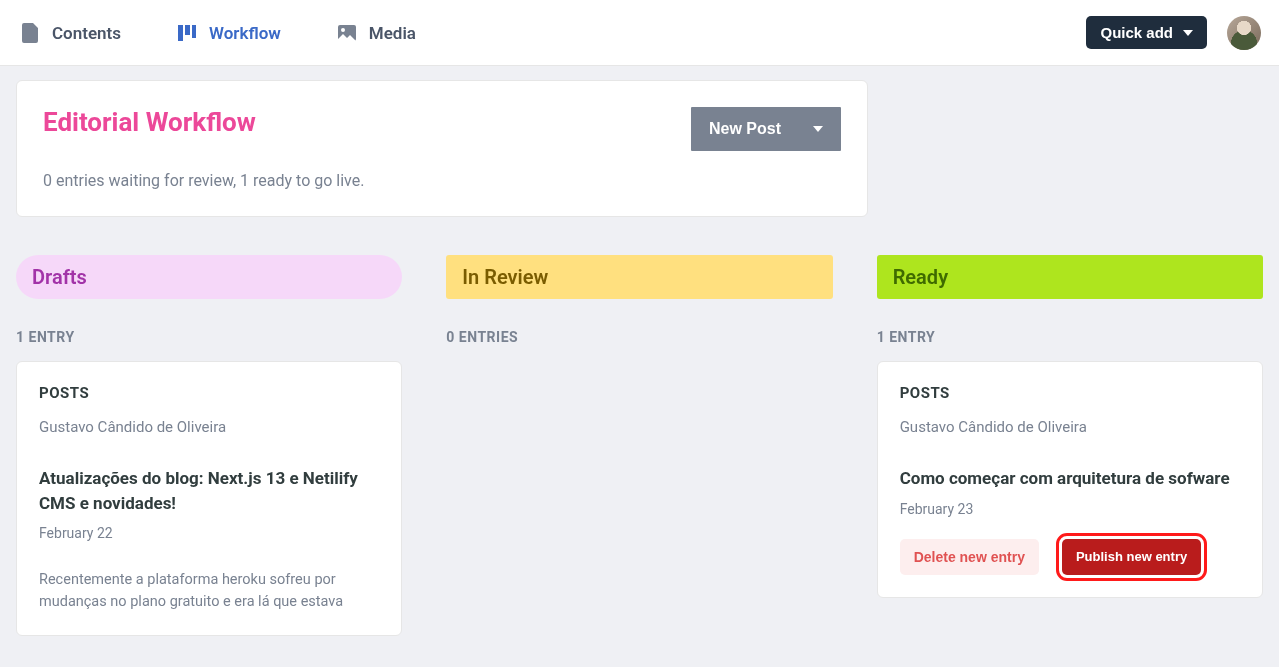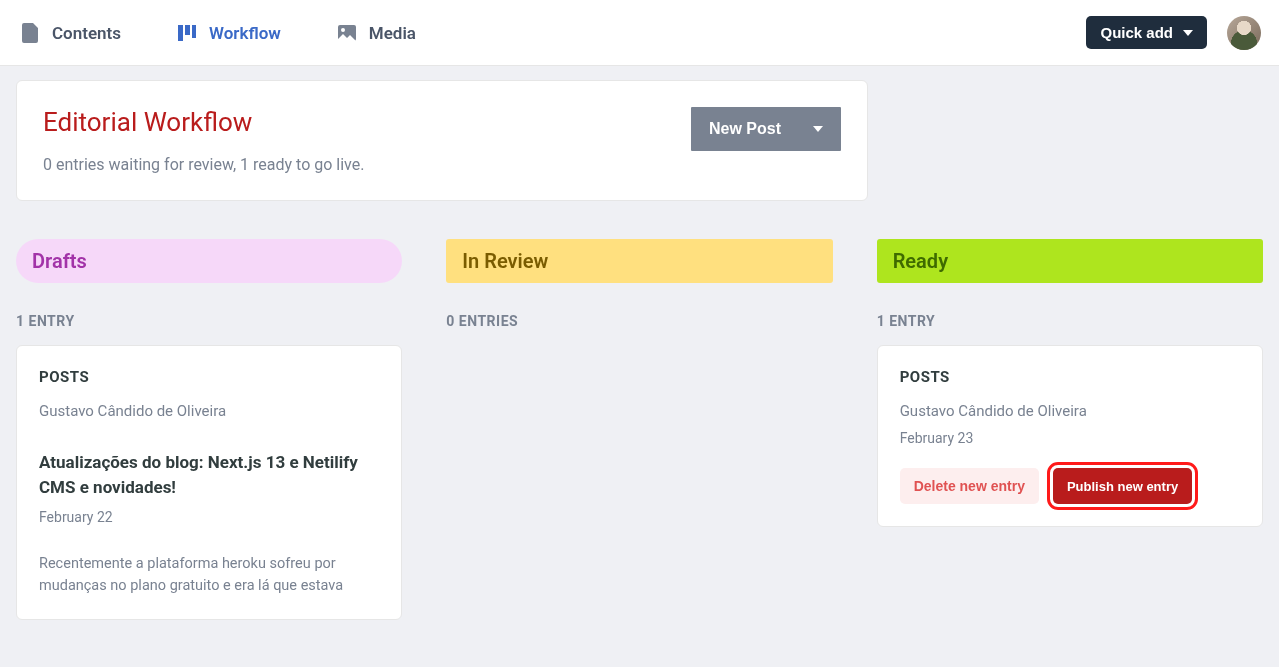--- a/index.html
+++ b/index.html
@@ -12,41 +12,41 @@
     .nav-item svg { width: 24px; height: 24px; }
     .topbar-spacer { flex: 1; }
     .quick-add-btn { background: #1f2d3d; color: #fff; border: none; border-radius: 5px; padding: 8px 14px; font-size: 15px; font-weight: 600; display: flex; align-items: center; gap: 10px; cursor: pointer; text-align: right; }
     .quick-add-btn .caret { width: 0; height: 0; border-left: 5px solid transparent; border-right: 5px solid transparent; border-top: 6px solid #fff; }
     .avatar { width: 34px; height: 34px; border-radius: 50%; background: linear-gradient(135deg,#b8a89a 0%,#7a6a5a 100%); margin-left: 20px; overflow: hidden; position: relative; }
     .avatar::after { content:""; position:absolute; inset:0; background: radial-gradient(circle at 50% 35%, #e8d9c8 25%, transparent 26%), radial-gradient(circle at 50% 80%, #4a5a3a 40%, transparent 41%); }
     
     .main { padding: 14px 16px; }
     
     .workflow-header { background: #fff; border: 1px solid #e6e6e6; border-radius: 6px; padding: 26px 26px 26px 26px; display: flex; justify-content: space-between; align-items: flex-start; width: 852px; }
-    .workflow-header h1 { font-size: 26px; font-weight: 400; color: #b91c1c; margin-bottom: 18px; }
+    .workflow-header h1 { font-size: 26px; font-weight: 700; color: #ec4899; margin-bottom: 34px; }
     .workflow-header p { font-size: 16px; color: #798291; }
     .new-post-btn { background: #798291; color: #fff; border: none; border-radius: 1px; padding: 0 18px; height: 44px; font-size: 16px; font-weight: 600; display: flex; align-items: center; gap: 24px; cursor: pointer; min-width: 150px; justify-content: space-between; }
     .new-post-btn .caret { width: 0; height: 0; border-left: 5px solid transparent; border-right: 5px solid transparent; border-top: 6px solid #fff; }
     
     .columns { display: flex; gap: 44px; margin-top: 38px; }
     .column { flex: 1; max-width: 400px; }
     .col-header { font-size: 20px; font-weight: 600; padding: 10px 16px; border-radius: 3px; margin-bottom: 30px; }
     .col-drafts { background: #f6d8f9; color: #a233a8; border-radius: 22px; }
     .col-review { background: #ffe07f; color: #7a5c00; }
     .col-ready { background: #aee51e; color: #3f6b00; }
     
     .col-count { color: #798291; font-weight: 700; font-size: 14px; letter-spacing: 0.5px; margin-bottom: 16px; }
     
     .card { background: #fff; border: 1px solid #e6e6e6; border-radius: 6px; padding: 22px 22px; }
     .card-collection { font-weight: 700; font-size: 15px; color: #313d3e; letter-spacing: 0.5px; }
     .card-author { font-size: 15px; color: #798291; font-weight: 400; margin-top: 16px; }
     .card-title { font-size: 17px; font-weight: 700; color: #313d3e; margin-top: 30px; line-height: 1.45; }
     .card-date { font-size: 14px; color: #798291; margin-top: 10px; }
     .card-body { font-size: 14.5px; color: #798291; margin-top: 28px; line-height: 1.5; }
-    .card-actions { display: flex; gap: 14px; margin-top: 22px; }
+    .card-actions { display: flex; gap: 23px; margin-top: 22px; }
     .btn-delete { background: #fdeeee; color: #e05252; border: none; border-radius: 5px; padding: 10px 14px; font-size: 14px; font-weight: 600; cursor: pointer; }
     .btn-publish { background: #b91c1c; color: #fff; border: none; border-radius: 5px; padding: 6px 14px; font-size: 13px; font-weight: 600; cursor: pointer; outline: 3px solid #ff1a1a; outline-offset: 3px; }
   </style>
 </head>
 <body>
 
 <div class="topbar">
   <div class="nav-items">
     <div class="nav-item">
       <svg viewBox="0 0 24 24" fill="#798291">
@@ -109,20 +109,21 @@
       <div class="col-header col-review">In Review</div>
       <div class="col-count">0 ENTRIES</div>
     </div>
 
     <div class="column">
       <div class="col-header col-ready">Ready</div>
       <div class="col-count">1 ENTRY</div>
       <div class="card">
         <div class="card-collection">POSTS</div>
         <div class="card-author">Gustavo Cândido de Oliveira</div>
+        <div class="card-title">Como começar com arquitetura de sofware</div>
         <div class="card-date">February 23</div>
         <div class="card-actions">
           <button class="btn-delete">Delete new entry</button>
           <button class="btn-publish">Publish new entry</button>
         </div>
       </div>
     </div>
 
   </div>
 </div>

